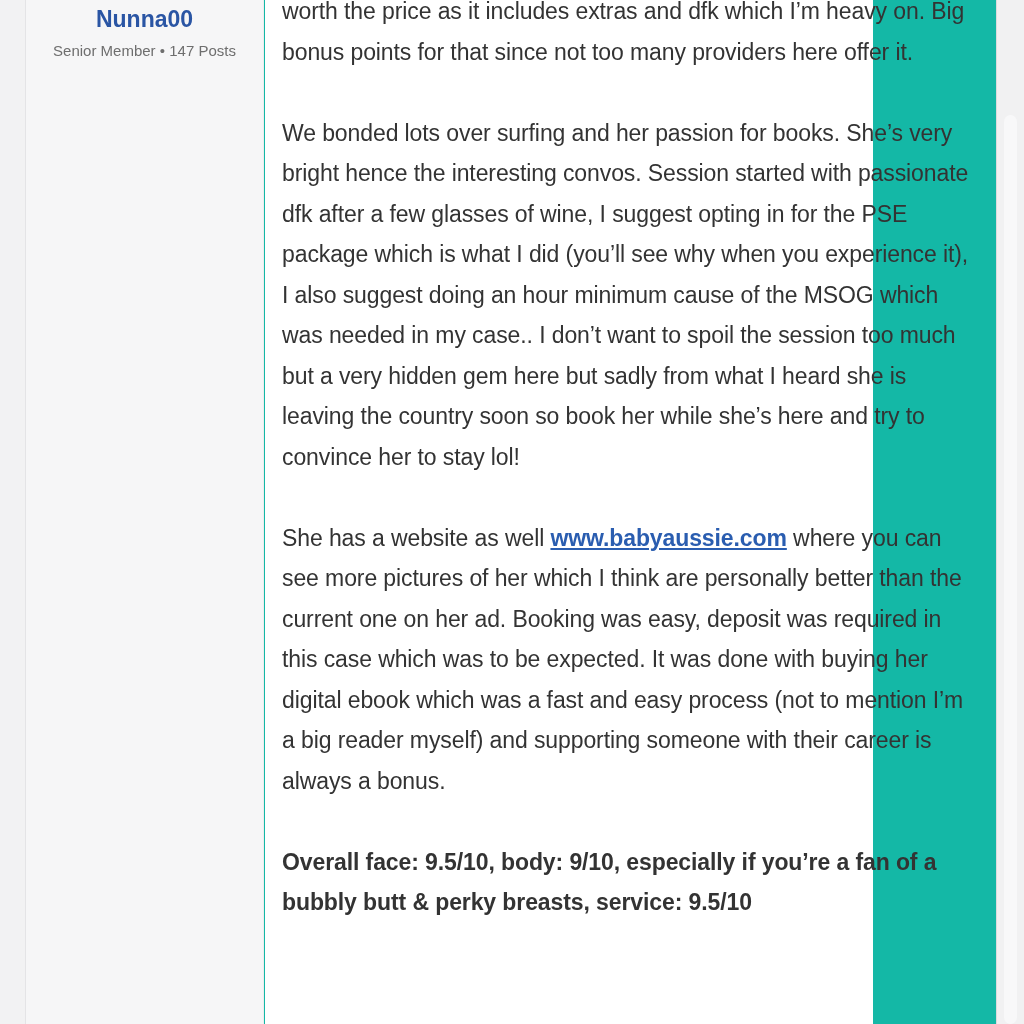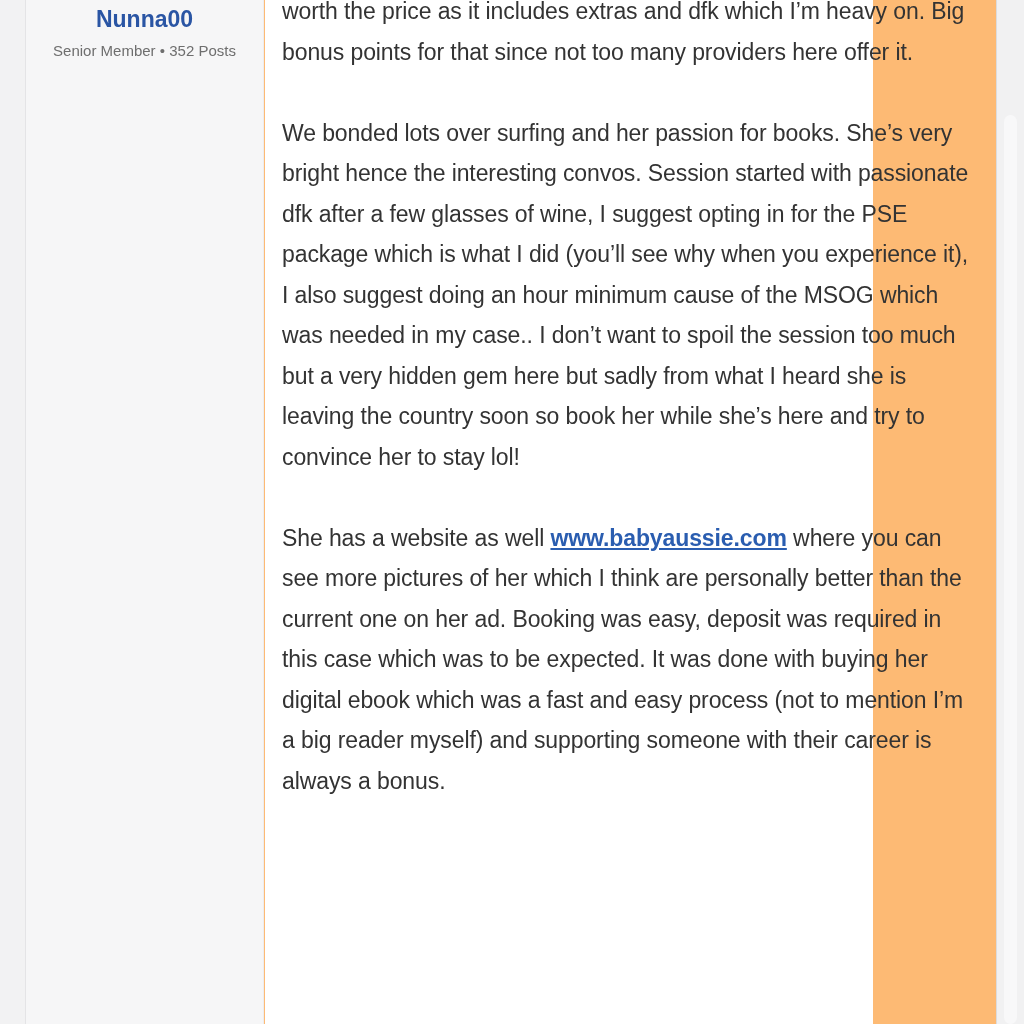--- a/index.html
+++ b/index.html
@@ -1,20 +1,20 @@
 <!DOCTYPE html>
 <html><head>
 <meta charset="utf-8">
 <style>
   html, body { margin: 0; padding: 0; }
   .page {
     position: relative;
     width: 1024px;
     height: 1024px;
-    background: #fdba74;
+    background: #14b8a6;
     overflow: hidden;
     font-family: "Liberation Sans", sans-serif;
   }
   .left-gutter {
     position: absolute;
     left: 0; top: 0;
     width: 25px; height: 100%;
     background: #f2f2f3;
     border-right: 1px solid #e4e4e6;
   }
@@ -88,28 +88,29 @@
 </style>
 </head>
 <body>
 
 <div class="page">
 
   <div class="left-gutter"></div>
 
   <div class="sidebar">
     <a class="username">Nunna00</a>
-    <span class="member-info">Senior Member • 352 Posts</span>
+    <span class="member-info">Senior Member • 147 Posts</span>
   </div>
 
   <div class="content">
     <div class="post-body">
       <p>worth the price as it includes extras and dfk which I’m heavy on. Big bonus points for that since not too many providers here offer it.</p>
       <p>We bonded lots over surfing and her passion for books. She’s very bright hence the interesting convos. Session started with passionate dfk after a few glasses of wine, I suggest opting in for the PSE package which is what I did (you’ll see why when you experience it), I also suggest doing an hour minimum cause of the MSOG which was needed in my case.. I don’t want to spoil the session too much but a very hidden gem here but sadly from what I heard she is leaving the country soon so book her while she’s here and try to convince her to stay lol!</p>
       <p><span>She has a website as well </span><a class="inline-link">www.babyaussie.com</a><span> where you can see more pictures of her which I think are personally better than the current one on her ad. Booking was easy, deposit was required in this case which was to be expected. It was done with buying her digital ebook which was a fast and easy process (not to mention I’m a big reader myself) and supporting someone with their career is always a bonus.</span></p>
+      <p class="bold-summary">Overall face: 9.5/10, body: 9/10, especially if you’re a fan of a bubbly butt &amp; perky breasts, service: 9.5/10</p>
     </div>
   </div>
 
   <div class="right-gutter">
     <div class="scrollbar-thumb"></div>
   </div>
 
 </div>
 
 </body></html>

